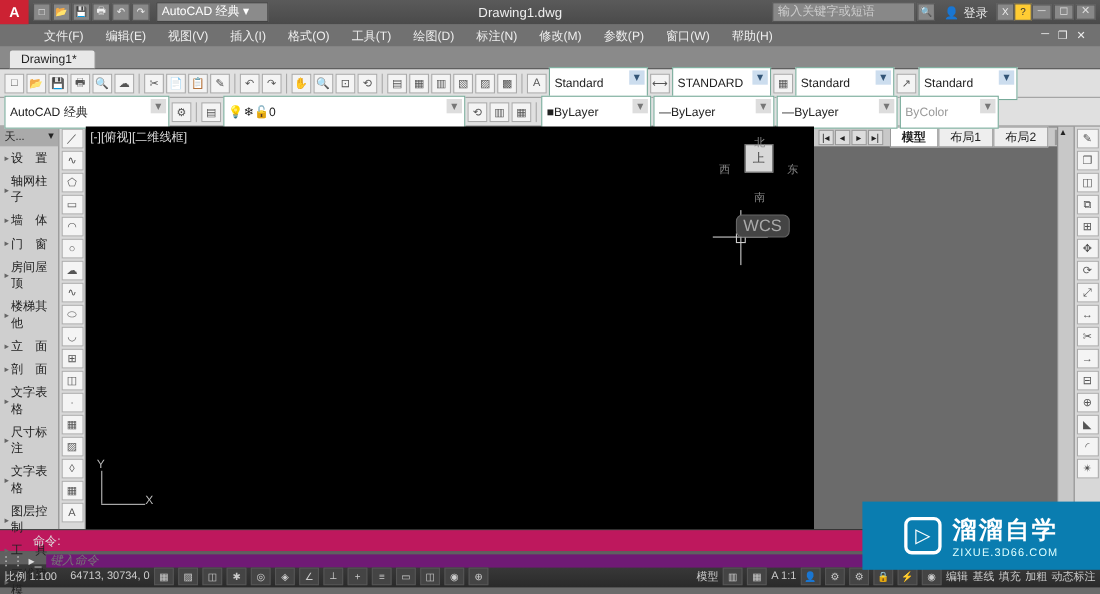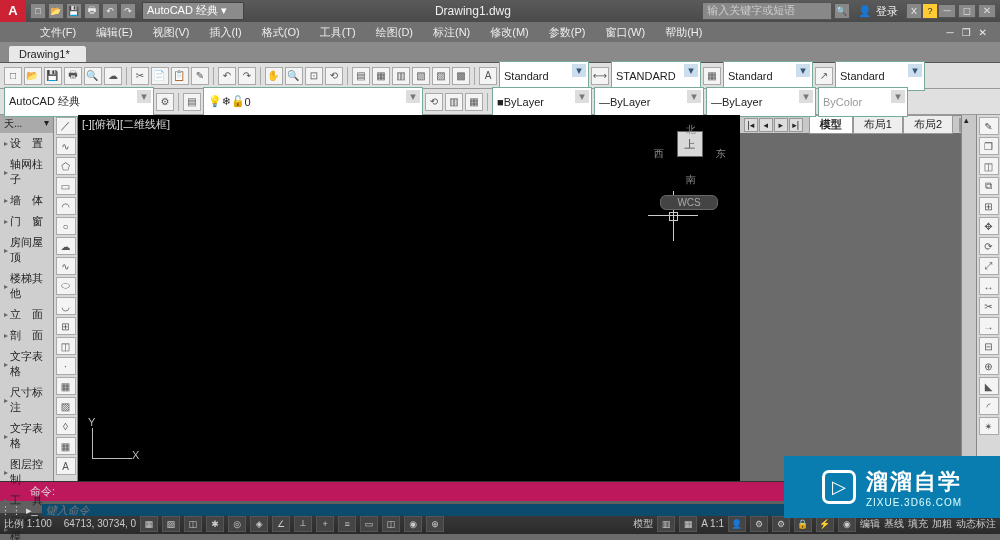--- a/index.html
+++ b/index.html
@@ -36,36 +36,36 @@
 .canvas-wrap { flex:1; display:flex; flex-direction:row; }
 .canvas { flex:1; background:#000; position:relative; }
 .vp-label { position:absolute; top:2px; left:4px; color:#ddd; font-size:11px; }
 .cursor-x { position:absolute; left:570px; top:100px; width:50px; height:1px; background:#ccc; }
 .cursor-y { position:absolute; left:595px; top:76px; width:1px; height:50px; background:#ccc; }
 .cursor-box { position:absolute; left:591px; top:97px; width:9px; height:9px; border:1px solid #ccc; }
 .ucs { position:absolute; left:10px; bottom:10px; color:#bbb; font-size:11px; }
 .viewcube { position:absolute; right:20px; top:10px; width:60px; height:60px; color:#888; font-size:11px; }
 .viewcube .cube { width:26px; height:26px; background:#d8d8d8; border:1px solid #666; margin:6px auto; text-align:center; line-height:24px; color:#444; font-size:11px; }
 .viewcube .d { position:absolute; font-size:10px; }
-.wcs-badge { position:absolute; right:22px; top:80px; background:#444; color:#aaa; font-size:10px; padding:1px 16px; border-radius:6px; border:1px solid #666; }
+.wcs-badge { position:absolute; right:22px; top:80px; background:#444; color:#aaa; font-size:15px; padding:1px 6px; border-radius:6px; border:1px solid #666; }
 .rtool { width:24px; background:#d8d8d8; border-left:1px solid #888; display:flex; flex-direction:column; align-items:center; padding:2px 0; gap:2px; }
 .scrollbar-v { width:15px; background:#c8c8c8; border-left:1px solid #888; position:relative; }
 .scrollbar-v::before { content:"▴"; position:absolute; top:0; left:2px; font-size:9px; }
 .scrollbar-v::after { content:"▾"; position:absolute; bottom:0; left:2px; font-size:9px; }
 .layout-tabs { height:18px; background:#c8c8c8; display:flex; align-items:center; font-size:11px; padding-left:4px; gap:0; border-top:1px solid #888; }
 .layout-tabs .nav { display:flex; gap:1px; margin-right:6px; }
 .layout-tabs .nav span { width:14px; height:14px; background:#ddd; border:1px solid #999; text-align:center; line-height:12px; font-size:9px; }
 .layout-tabs .tab { padding:1px 10px; background:#eee; border:1px solid #999; }
 .layout-tabs .tab.active { background:#fff; font-weight:bold; }
 .layout-tabs .hscroll { flex:1; height:14px; background:#c0c0c0; margin-left:6px; border:1px solid #999; }
 .cmd-area { height:32px; background:#555; border-top:1px solid #333; }
 .cmd-hist { color:#ddd; font-size:11px; padding:2px 30px; background:#be185d; }
 .cmd-line { display:flex; align-items:center; background:#606060; height:18px; }
 .cmd-line .handle { width:22px; text-align:center; color:#ccc; }
-.cmd-line input { flex:1; background:#0c4a6e; border:none; color:#aaa; font-style:italic; font-size:11px; padding:0 4px; outline:none; }
+.cmd-line input { flex:1; background:#701a75; border:none; color:#aaa; font-style:italic; font-size:11px; padding:0 4px; outline:none; }
 .statusbar { height:21px; background:linear-gradient(#3a3a3a,#2a2a2a); display:flex; align-items:center; color:#ccc; font-size:10px; padding:0 4px; gap:4px; }
 .st-ico { width:18px; height:16px; border:1px solid #555; background:#444; display:inline-flex;align-items:center;justify-content:center; font-size:9px; }
 .statusbar .spacer { flex:1; }
 .watermark { position:absolute; right:0; bottom:22px; width:216px; height:62px; background:#0a7db0; color:#fff; display:flex; align-items:center; justify-content:center; gap:10px; font-family:"SimHei",sans-serif; }
 .watermark .logo { width:34px; height:34px; border:3px solid #fff; border-radius:7px; display:flex; align-items:center; justify-content:center; font-size:18px; }
 .watermark .txt1 { font-size:22px; font-weight:bold; letter-spacing:2px; }
 .watermark .txt2 { font-size:10px; letter-spacing:1px; display:block; color:#dff; }
 </style>
 </head>
 <body>

